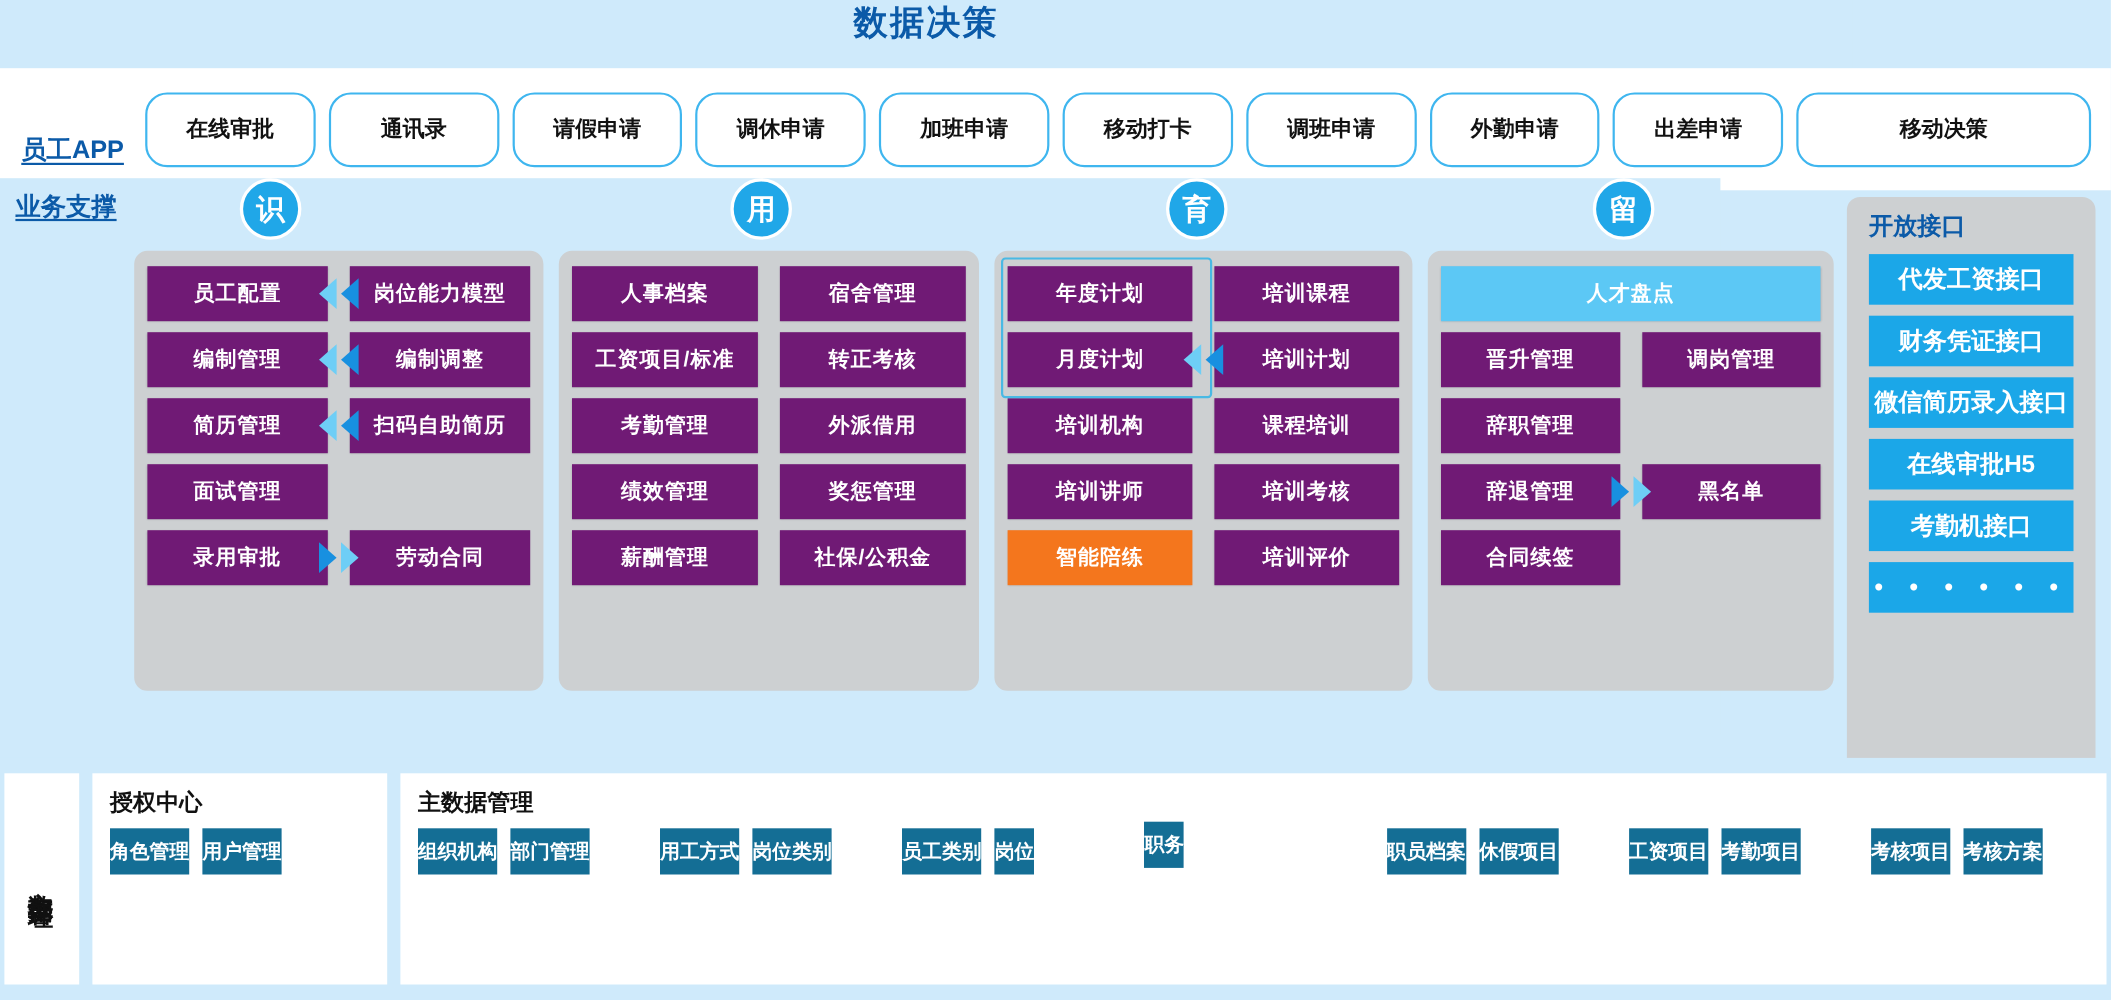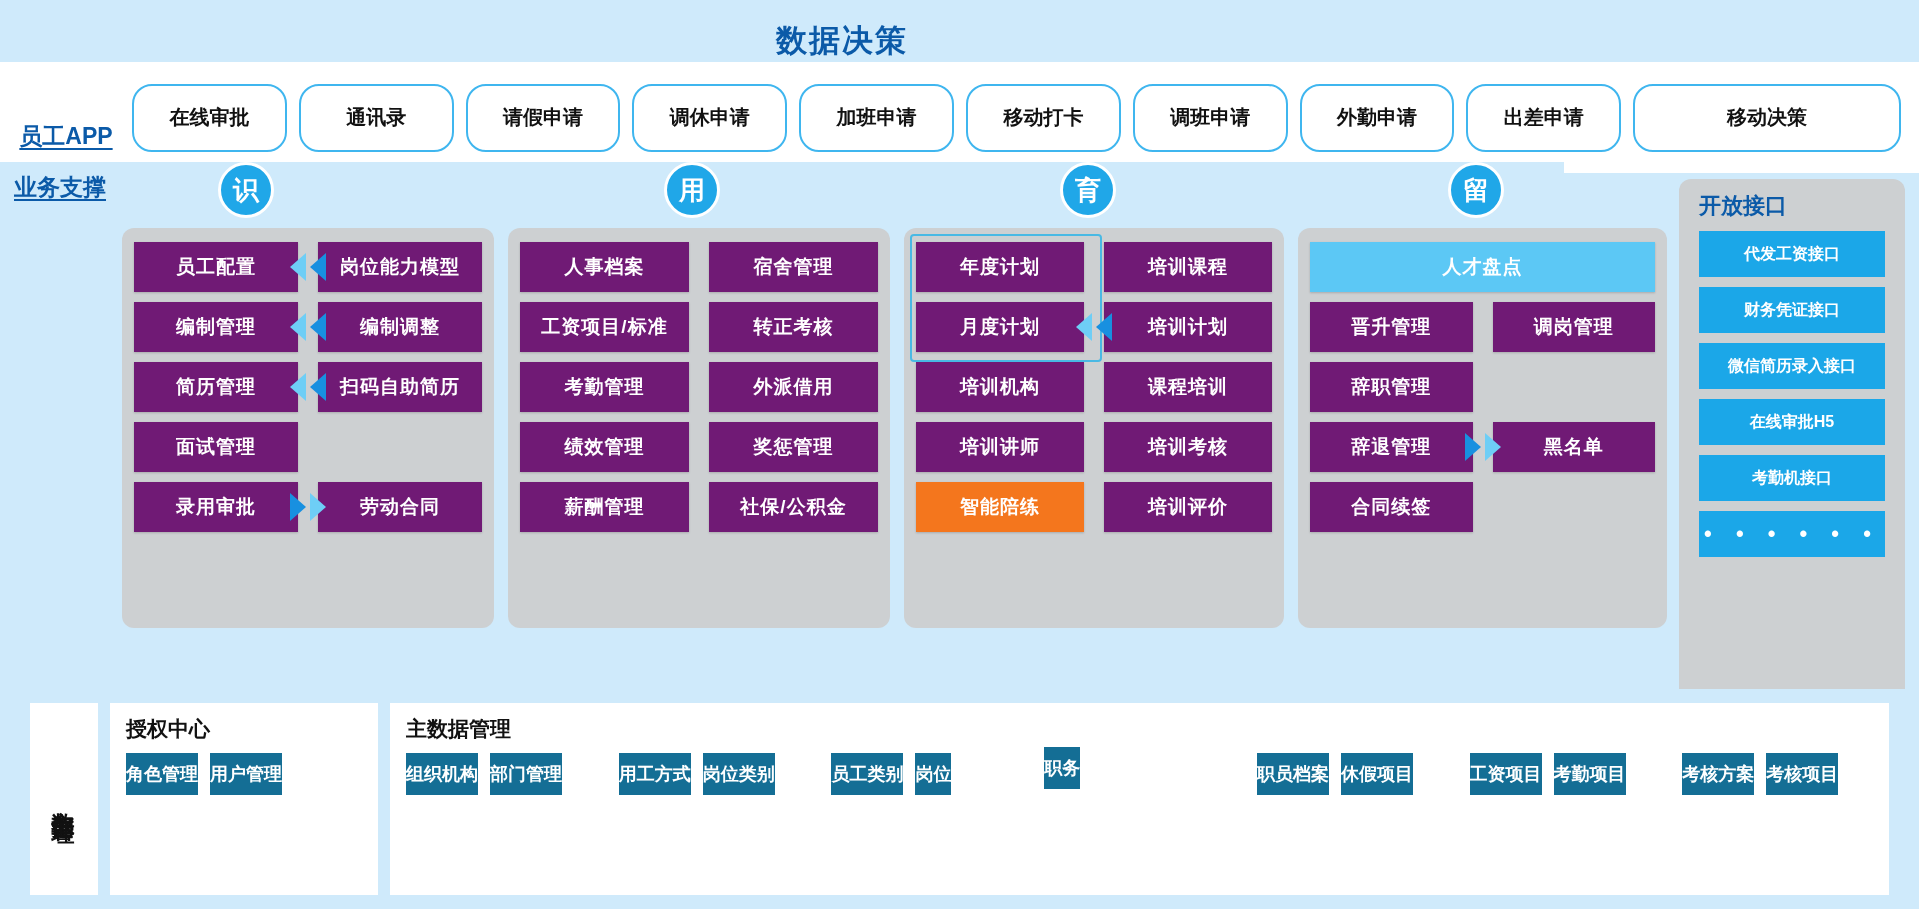--- a/index.html
+++ b/index.html
@@ -8,21 +8,21 @@
     background: #ffffff;
     font-family: "Liberation Sans", "DejaVu Sans", sans-serif;
     overflow: hidden;
   }
   .page { position: relative; width: 1919px; height: 909px; background:#cfeafb; }
 
   
   .title-band {
     position:absolute; left:0; top:0; width:1684px; height:62px;
     background:#cfeafb;
-    display:flex; align-items:flex-end; justify-content:center;
+    display:flex; align-items:flex-start; justify-content:center;
   }
   .title-band .title {
     font-size: 31px; font-weight: bold; color:#0b5aa8; letter-spacing:2px;
   }
 
   
   .app-band {
     position:absolute; left:0; top:62px; width:1919px; height:111px;
     background:#ffffff;
     display:flex; align-items:center;
@@ -105,38 +105,38 @@
 
   
   .api-panel {
     position:absolute; left:1679px; top:179px; width:226px; height:539px;
     background:#cdd0d2; border-radius:12px; padding:12px 20px;
   }
   .api-title { font-size:22px; font-weight:bold; color:#0b5aa8; margin-bottom:10px; }
   .api-btn {
     height:46px; background:#1ba7e8; margin-bottom:10px;
     display:flex; align-items:center; justify-content:center;
-    color:#ffffff; font-size:16px; font-weight:bold; white-space:nowrap;
+    color:#ffffff; font-size:22px; font-weight:bold; white-space:nowrap;
   }
   .api-btn.dots { letter-spacing:9px; font-size:22px; }
 
   
   .lifecycle {
     position:absolute; left:122px; top:651px; width:1545px; height:32px;
     display:flex; align-items:center;
   }
   .dash { flex:1 1 auto; height:0; border-top:5px dashed #f06c1c; }
   .lifecycle .lc-text {
     padding:0 4px; font-size:23px; font-weight:bold; color:#111; white-space:nowrap;
   }
 
   
   .md-band {
     position:absolute; left:0; top:689px; width:1919px; height:220px;
-    background:#cfeafb; padding:14px 30px;
+    background:#cfeafb; padding:14px 4px;
     display:flex; gap:12px; align-items:stretch;
   }
   .md-side {
     flex:0 0 68px; background:#ffffff;
     display:flex; align-items:center; justify-content:center;
   }
   .md-side span {
     writing-mode: vertical-rl; font-size:23px; font-weight:bold; color:#111;
     letter-spacing:3px;
   }
@@ -364,20 +364,20 @@
         </div>
         <div class="md-colgrp">
           <div class="md-cell">职员档案</div>
           <div class="md-cell">休假项目</div>
         </div>
         <div class="md-colgrp">
           <div class="md-cell">工资项目</div>
           <div class="md-cell">考勤项目</div>
         </div>
         <div class="md-colgrp">
+          <div class="md-cell">考核项目</div>
           <div class="md-cell">考核方案</div>
-          <div class="md-cell">考核项目</div>
         </div>
       </div>
     </div>
   </div>
 
 </div>
 
 </body></html>

